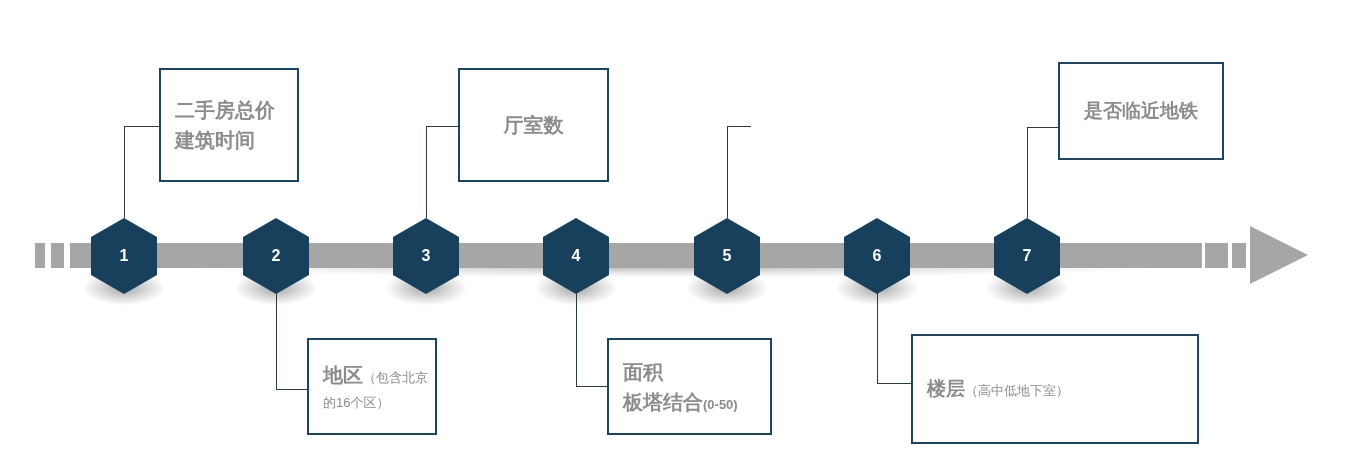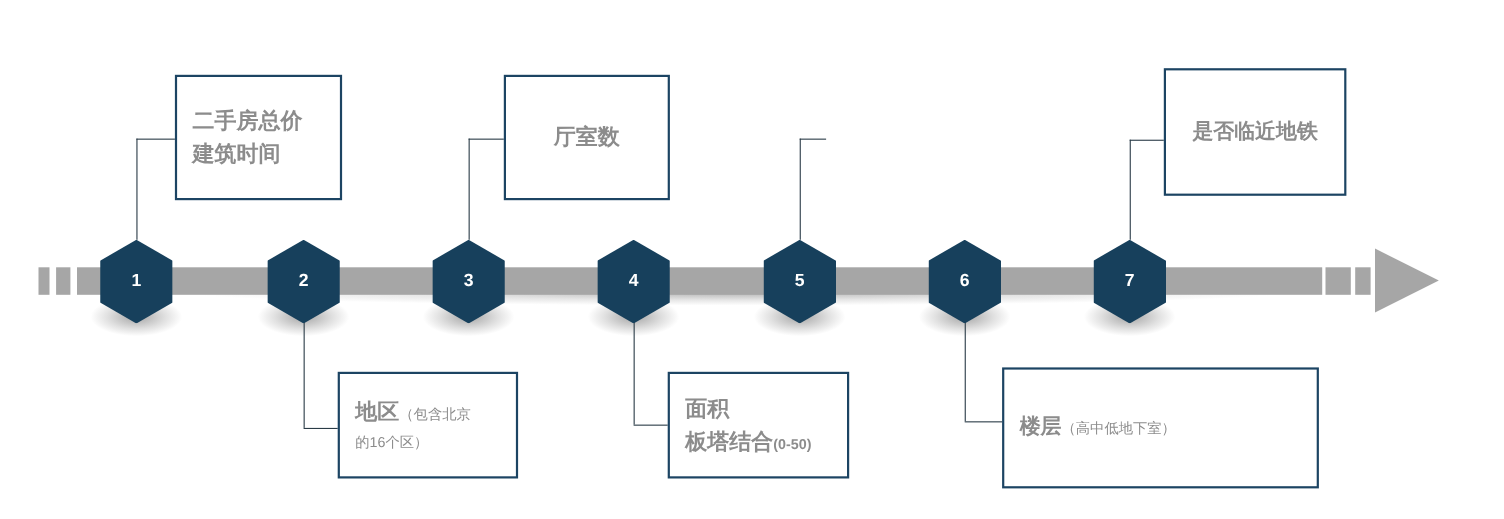--- a/index.html
+++ b/index.html
@@ -174,28 +174,28 @@
   <div class="hex" style="left:694px; top:218px;">
     <span>5</span>
   </div>
   <div class="hex" style="left:844px; top:218px;">
     <span>6</span>
   </div>
   <div class="hex" style="left:994px; top:218px;">
     <span>7</span>
   </div>
 
-  <div class="box" style="left:159px; top:68px; width:152px; height:114px;">
+  <div class="box" style="left:159px; top:68px; width:140px; height:114px;">
     <div class="box-lines">
       <div class="line t20">二手房总价</div>
       <div class="line t20">建筑时间</div>
     </div>
   </div>
 
-  <div class="box" style="left:307px; top:338px; width:164px; height:97px;">
+  <div class="box" style="left:307px; top:338px; width:130px; height:97px;">
     <div class="box-lines">
       <div class="line t20"><span>地区</span><span class="note">（包含北京</span></div>
       <div class="line"><span class="note">的16个区）</span></div>
     </div>
   </div>
 
   <div class="box" style="left:458px; top:68px; width:151px; height:114px;">
     <div class="box-lines">
       <div class="line t20 center">厅室数</div>
     </div>
@@ -208,19 +208,19 @@
     </div>
   </div>
 
 
   <div class="box" style="left:911px; top:334px; width:288px; height:110px;">
     <div class="box-lines">
       <div class="line t19"><span>楼层</span><span class="note">（高中低地下室）</span></div>
     </div>
   </div>
 
-  <div class="box" style="left:1058px; top:62px; width:166px; height:116px;">
+  <div class="box" style="left:1058px; top:62px; width:166px; height:98px;">
     <div class="box-lines">
       <div class="line t19 center">是否临近地铁</div>
     </div>
   </div>
 
 </div>
 
 </body></html>

